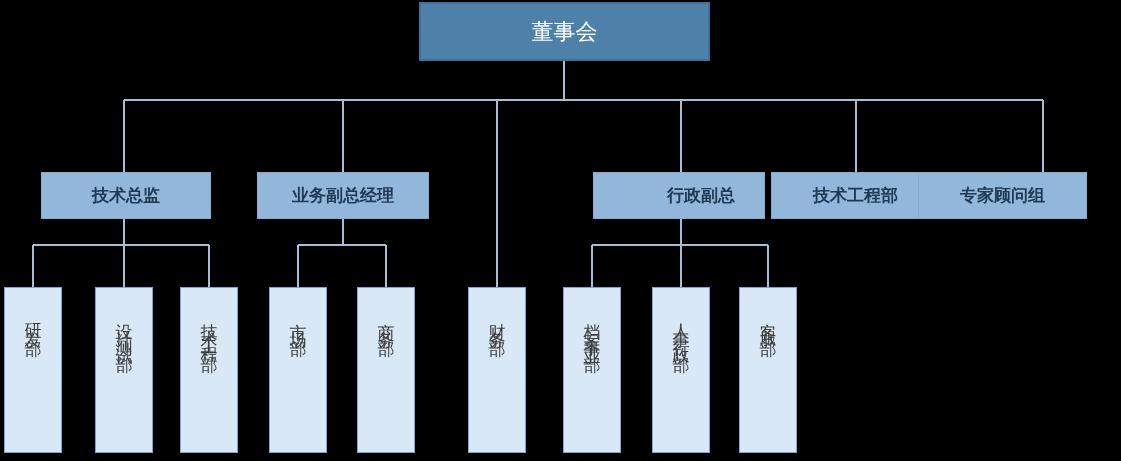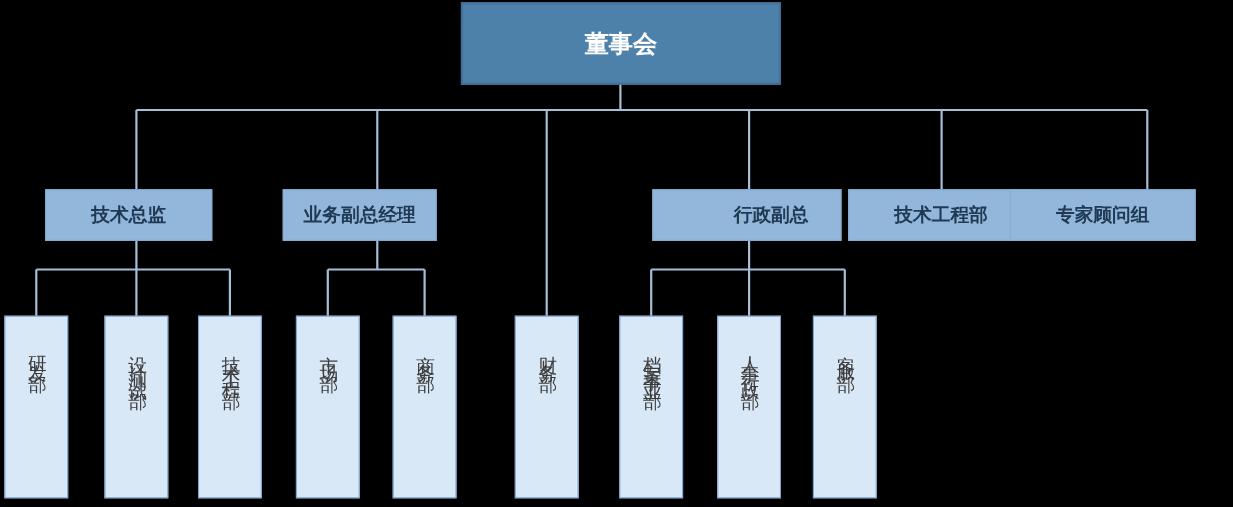--- a/index.html
+++ b/index.html
@@ -23,37 +23,37 @@
   }
   .node {
     position: absolute;
     box-sizing: border-box;
     display: flex;
     align-items: center;
     justify-content: center;
     text-align: center;
   }
   .l1 {
-    top: 2px; left: 419px; width: 291px; height: 75px;
+    top: 2px; left: 419px; width: 291px; height: 59px;
     background: #4e81aa;
     border: 2px solid #41719a;
     color: #ffffff;
-    font-weight: bold;
+    font-weight: normal;
     font-size: 22px;
   }
   .l2 {
     top: 172px; height: 47px;
     background: #93b7db;
     border: 1px solid #86abd0;
     color: #203a55;
     font-weight: bold;
     font-size: 17px;
   }
-  .l2.tech   { left: 41px;  width: 152px; }
-  .l2.biz    { left: 257px; width: 140px; }
+  .l2.tech   { left: 41px;  width: 170px; }
+  .l2.biz    { left: 257px; width: 172px; }
   .l2.admin  { left: 593px; width: 172px; padding-left: 44px; }
   .l2.gmasst { left: 771px; width: 169px; }
   .l2.expert { left: 918px; width: 169px; }
   .l3 {
     top: 287px; height: 166px; width: 58px;
     background: #d9e8f7;
     border: 1.5px solid #7ea6d4;
     color: #3c3c3c;
     font-size: 17px;
     align-items: flex-start;

